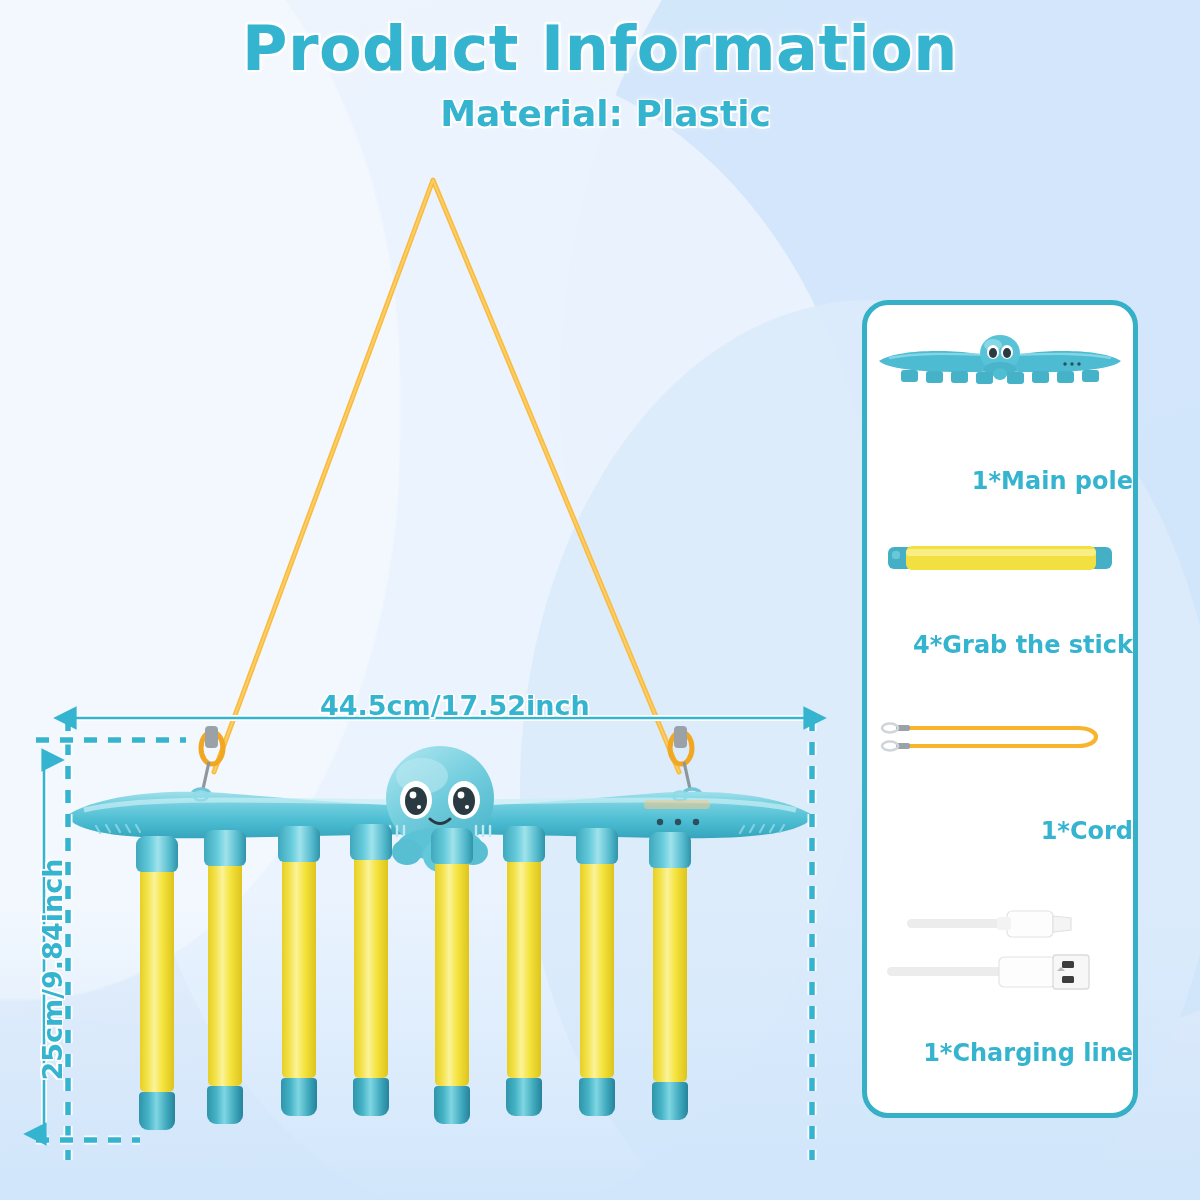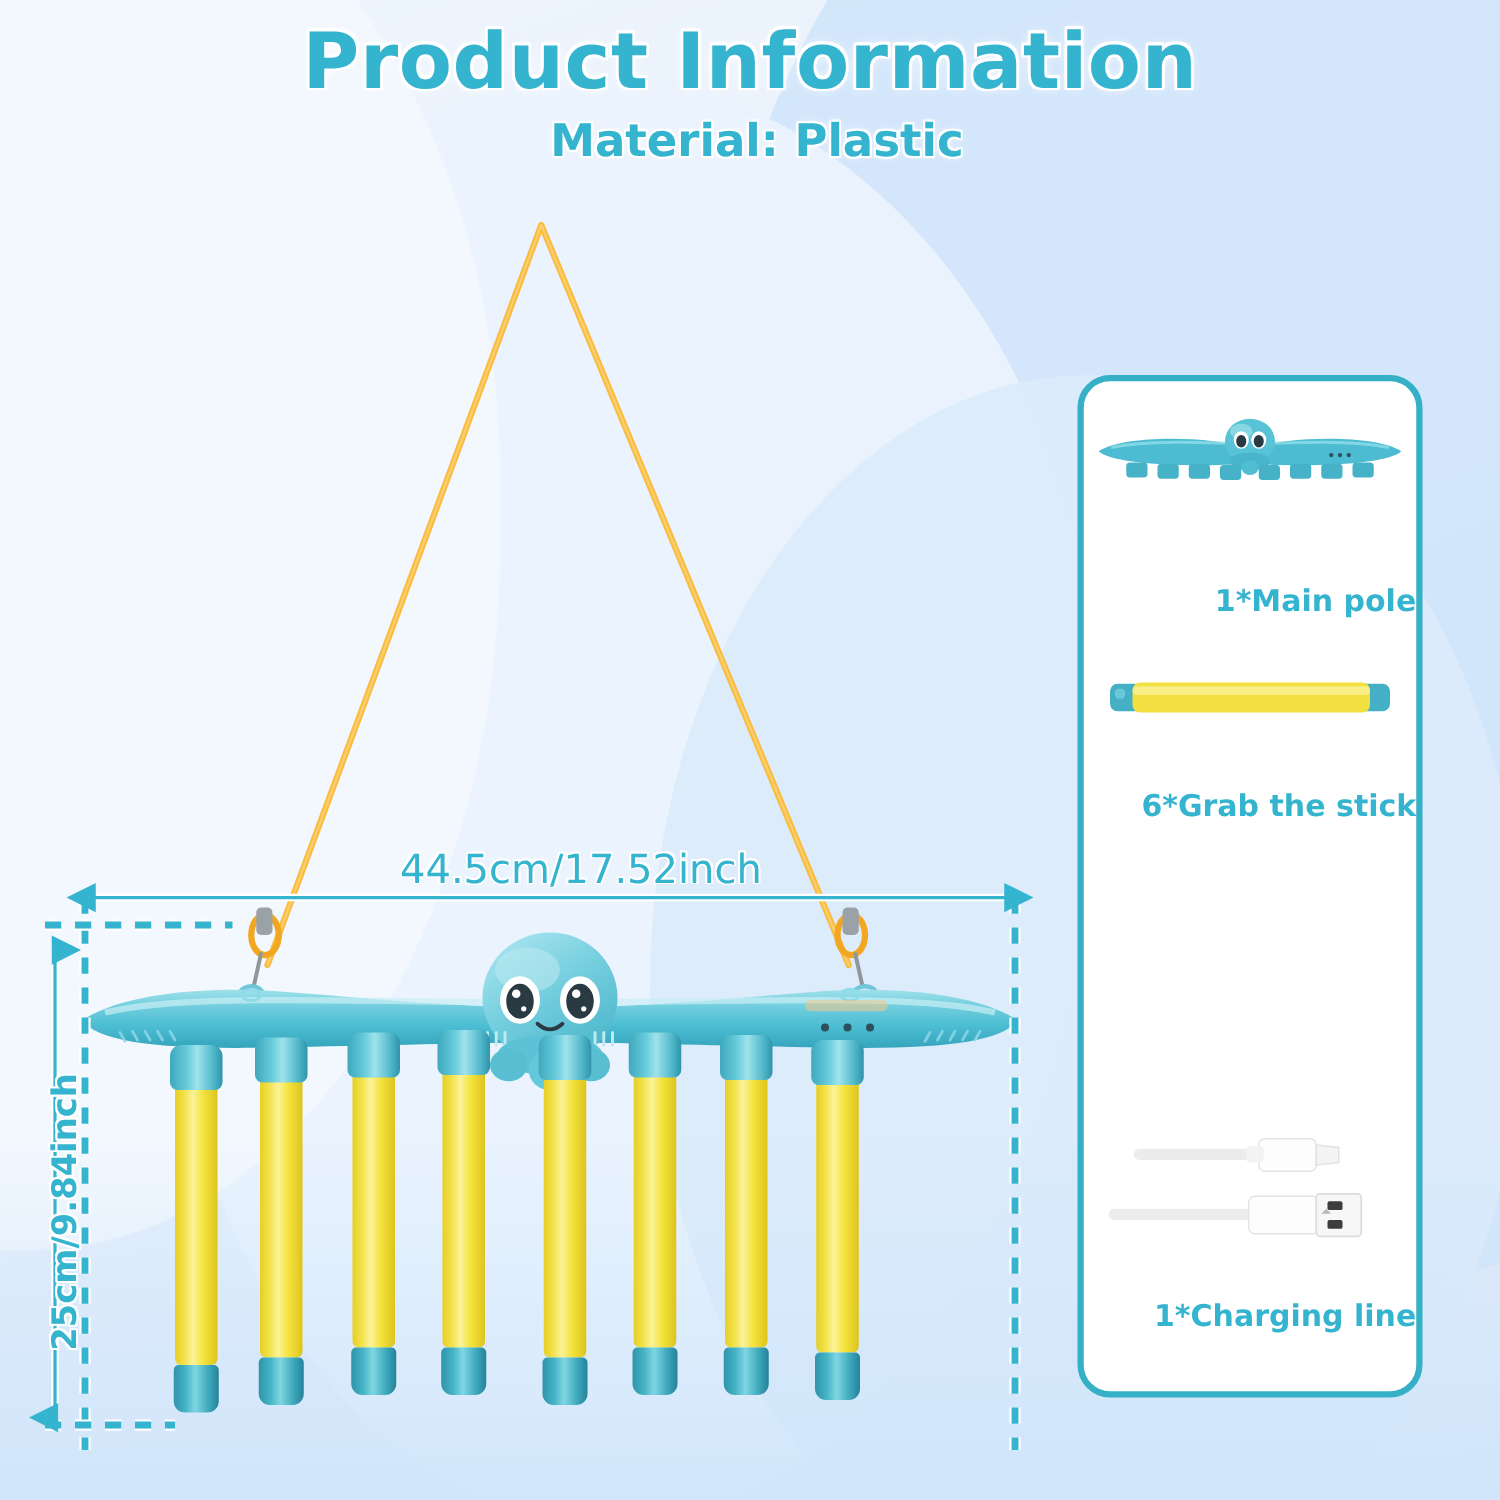--- a/index.html
+++ b/index.html
@@ -128,23 +128,23 @@
     left: 0;
     top: 0;
     width: 1200px;
     height: 1200px;
     z-index: 30;
     pointer-events: none;
   }
   .dim-label-w {
     position: absolute;
     left: 320px;
-    top: 676px;
-    font-size: 32px;
-    font-weight: normal;
+    top: 690px;
+    font-size: 27px;
+    font-weight: bold;
     color: #35b4cf;
     z-index: 32;
     text-shadow:
       1.5px 0 0 #fff, -1.5px 0 0 #fff, 0 1.5px 0 #fff, 0 -1.5px 0 #fff,
       1.5px 1.5px 0 #fff, -1.5px 1.5px 0 #fff, 1.5px -1.5px 0 #fff, -1.5px -1.5px 0 #fff;
   }
   .dim-label-h {
     position: absolute;
     left: -58px;
     top: 955px;
@@ -485,23 +485,35 @@
     <div class="panel-item" style="top:236px;">
       <div class="panel-art">
         <svg width="228" height="34" viewBox="0 0 228 34">
           <rect x="2" y="6" width="26" height="22" rx="6" fill="#45b0c5"></rect>
           <rect x="200" y="6" width="26" height="22" rx="6" fill="#45b0c5"></rect>
           <rect x="20" y="5" width="190" height="24" rx="6" fill="#f1e03f"></rect>
           <rect x="20" y="8" width="190" height="7" rx="3.5" fill="#fbf29d" opacity=".75"></rect>
           <rect x="6" y="10" width="8" height="8" rx="3" fill="#7bd2e0" opacity=".7"></rect>
         </svg>
       </div>
-      <div class="panel-caption" style="margin-top:56px;">6*Grab the stick</div>
+      <div class="panel-caption" style="margin-top:56px;">4*Grab the stick</div>
     </div>
 
+    <div class="panel-item" style="top:410px;">
+      <div class="panel-art">
+        <svg width="244" height="44" viewBox="0 0 244 44">
+          <path d="M30 13 L200 13 C 224 13, 224 31, 200 31 L30 31" fill="none" stroke="#f8b42c" stroke-width="4.2" stroke-linecap="round"></path>
+          <rect x="18" y="10" width="14" height="6" rx="2" fill="#9aa2a8"></rect>
+          <rect x="18" y="28" width="14" height="6" rx="2" fill="#9aa2a8"></rect>
+          <ellipse cx="12" cy="13" rx="8" ry="4.5" fill="none" stroke="#cfd6da" stroke-width="2.6"></ellipse>
+          <ellipse cx="12" cy="31" rx="8" ry="4.5" fill="none" stroke="#cfd6da" stroke-width="2.6"></ellipse>
+        </svg>
+      </div>
+      <div class="panel-caption" style="margin-top:58px;">1*Cord</div>
+    </div>
 
     <div class="panel-item" style="top:588px;">
       <div class="panel-art">
         <svg width="250" height="120" viewBox="0 0 250 120">
 
           <g>
             <rect x="32" y="26" width="108" height="9" rx="4.5" fill="#ececec"></rect>
             <rect x="132" y="18" width="46" height="26" rx="5" fill="#fdfdfd" stroke="#e4e4e4" stroke-width="1.2"></rect>
             <path d="M178 23 L196 25 L196 37 L178 39 Z" fill="#f4f4f4" stroke="#e2e2e2" stroke-width="1.2"></path>
             <rect x="122" y="24" width="14" height="13" rx="3" fill="#f3f3f3"></rect>

